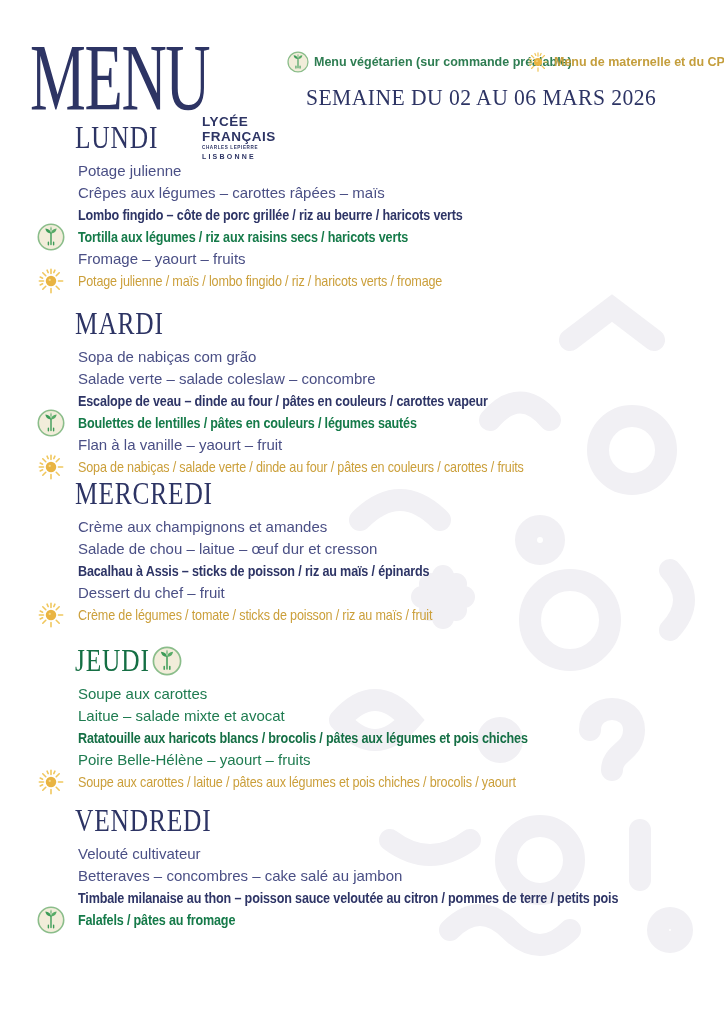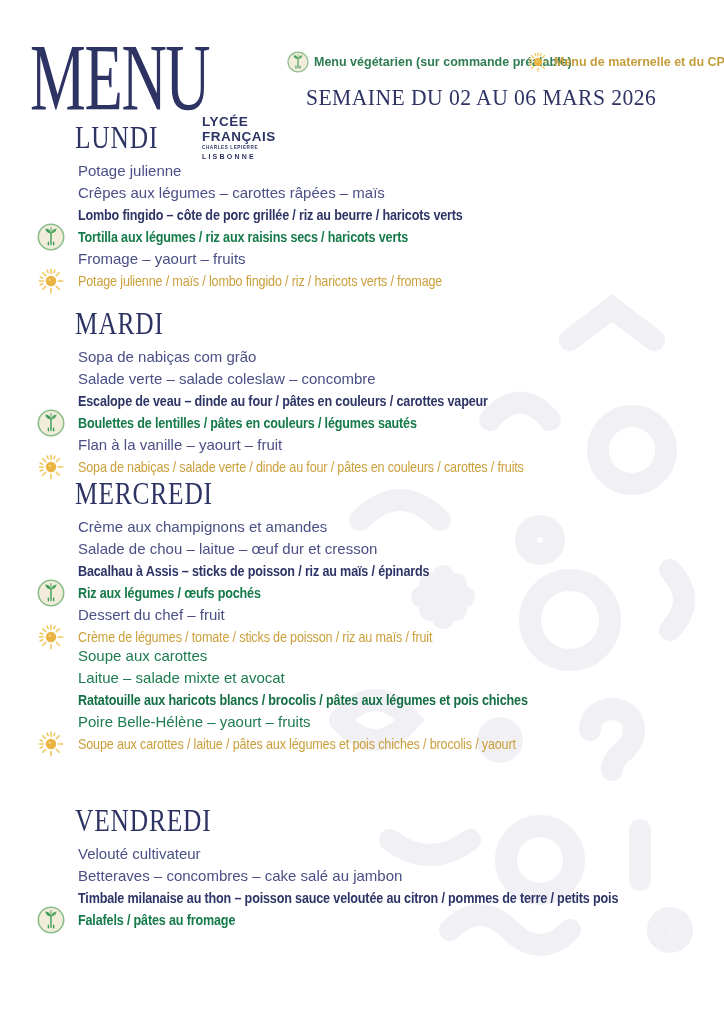--- a/index.html
+++ b/index.html
@@ -164,42 +164,42 @@
                 <path d="M6.2 6.2 L9.4 9.4 M20.6 20.6 L23.8 23.8 M23.8 6.2 L20.6 9.4 M9.4 20.6 L6.2 23.8"></path>
                 <path d="M10.8 3.4 L12 6 M19.2 3.4 L18 6 M3.4 10.8 L6 12 M3.4 19.2 L6 18"></path>
               </g>
             </svg></span><span class="txt">Sopa de nabiças / salade verte / dinde au four / pâtes en couleurs / carottes / fruits</span></div>
       </section>
       <section class="day theme-navy" style="top: 478px; text-decoration: underline;">
         <h2><span class="day-name">MERCREDI</span></h2>
         <div class="row style-plain"><span class="txt">Crème aux champignons et amandes</span></div>
         <div class="row style-plain"><span class="txt">Salade de chou – laitue – œuf dur et cresson</span></div>
         <div class="row style-main"><span class="txt">Bacalhau à Assis – sticks de poisson / riz au maïs / épinards</span></div>
-        <div class="row style-veg"><span class="ricon"><svg viewBox="0 0 30 30" width="100%" height="100%">
-              <circle cx="15" cy="15" r="13.6" fill="#f2edda" stroke="#8abd8a" stroke-width="1.7"></circle>
-              <g stroke="#3d9c58" stroke-width="1.5" stroke-linecap="round" fill="none">
-                <path d="M15 23 V11"></path>
-                <path d="M12.2 20.5 v2.8 M17.8 20.5 v2.8"></path>
-              </g>
-              <path d="M15 11 C11.5 11 9.2 8.6 9 5.8 C12.4 5.9 14.8 8.2 15 11 Z" fill="#3d9c58"></path>
-              <path d="M15 11 C18.5 11 20.8 8.6 21 5.8 C17.6 5.9 15.2 8.2 15 11 Z" fill="#57ab67"></path>
-              <path d="M15 9.6 C14.2 7.4 14.4 5.2 15 3.6 C15.6 5.2 15.8 7.4 15 9.6 Z" fill="#3d9c58"></path>
-            </svg></span><span class="txt">Riz aux légumes / œufs pochés</span></div>
         <div class="row style-plain"><span class="txt">Dessert du chef – fruit</span></div>
         <div class="row style-kinder"><span class="ricon"><svg viewBox="0 0 30 30" width="100%" height="100%">
               <circle cx="15" cy="15" r="5.6" fill="#e9b442"></circle>
               <circle cx="13.6" cy="13.8" r="1.2" fill="#f6d98e"></circle>
               <g stroke="#f0c75d" stroke-width="1.7" stroke-linecap="round">
                 <path d="M15 2.5 V7 M15 23 V27.5 M2.5 15 H7 M23 15 H27.5"></path>
                 <path d="M6.2 6.2 L9.4 9.4 M20.6 20.6 L23.8 23.8 M23.8 6.2 L20.6 9.4 M9.4 20.6 L6.2 23.8"></path>
                 <path d="M10.8 3.4 L12 6 M19.2 3.4 L18 6 M3.4 10.8 L6 12 M3.4 19.2 L6 18"></path>
               </g>
             </svg></span><span class="txt">Crème de légumes / tomate / sticks de poisson / riz au maïs / fruit</span></div>
       </section>
       <section class="day theme-green" style="top: 645px;">
+        <h2><span class="day-name">JEUDI</span><span class="hicon"><svg viewBox="0 0 30 30" width="100%" height="100%">
+              <circle cx="15" cy="15" r="13.6" fill="#f2edda" stroke="#8abd8a" stroke-width="1.7"></circle>
+              <g stroke="#3d9c58" stroke-width="1.5" stroke-linecap="round" fill="none">
+                <path d="M15 23 V11"></path>
+                <path d="M12.2 20.5 v2.8 M17.8 20.5 v2.8"></path>
+              </g>
+              <path d="M15 11 C11.5 11 9.2 8.6 9 5.8 C12.4 5.9 14.8 8.2 15 11 Z" fill="#3d9c58"></path>
+              <path d="M15 11 C18.5 11 20.8 8.6 21 5.8 C17.6 5.9 15.2 8.2 15 11 Z" fill="#57ab67"></path>
+              <path d="M15 9.6 C14.2 7.4 14.4 5.2 15 3.6 C15.6 5.2 15.8 7.4 15 9.6 Z" fill="#3d9c58"></path>
+            </svg></span></h2>
         <div class="row style-plain"><span class="txt">Soupe aux carottes</span></div>
         <div class="row style-plain"><span class="txt">Laitue – salade mixte et avocat</span></div>
         <div class="row style-main"><span class="txt">Ratatouille aux haricots blancs / brocolis / pâtes aux légumes et pois chiches</span></div>
         <div class="row style-plain"><span class="txt">Poire Belle-Hélène – yaourt – fruits</span></div>
         <div class="row style-kinder"><span class="ricon"><svg viewBox="0 0 30 30" width="100%" height="100%">
               <circle cx="15" cy="15" r="5.6" fill="#e9b442"></circle>
               <circle cx="13.6" cy="13.8" r="1.2" fill="#f6d98e"></circle>
               <g stroke="#f0c75d" stroke-width="1.7" stroke-linecap="round">
                 <path d="M15 2.5 V7 M15 23 V27.5 M2.5 15 H7 M23 15 H27.5"></path>
                 <path d="M6.2 6.2 L9.4 9.4 M20.6 20.6 L23.8 23.8 M23.8 6.2 L20.6 9.4 M9.4 20.6 L6.2 23.8"></path>

